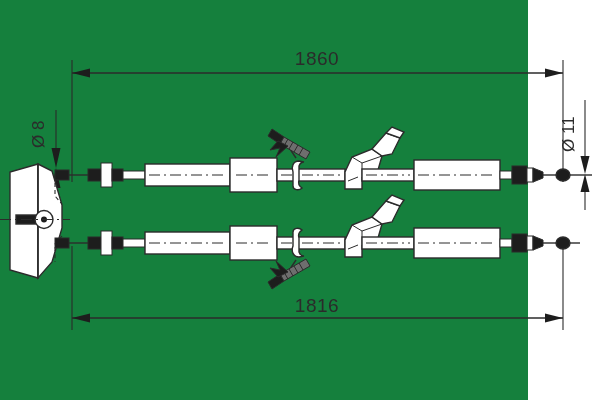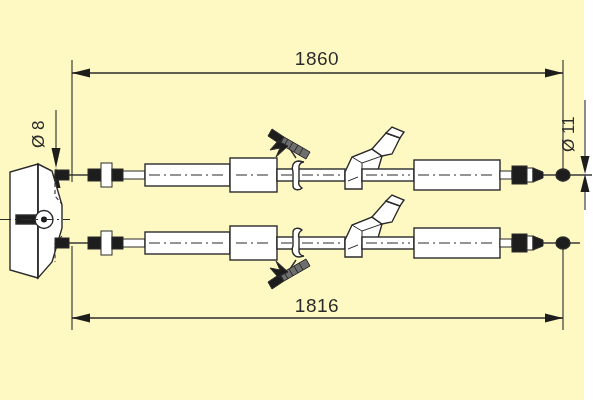--- a/index.html
+++ b/index.html
@@ -1,17 +1,17 @@
 <!DOCTYPE html>
 <html><head>
 <meta charset="utf-8">
 <style>
   html,body{margin:0;padding:0;background:#ffffff;}
   body{width:600px;height:400px;overflow:hidden;font-family:"Liberation Sans",sans-serif;}
-  #stage{position:relative;width:584px;height:400px;background:#fef9c3;}
+  #stage{position:relative;width:528px;height:400px;background:#15803d;}
   svg#drawing{position:absolute;left:0;top:0;width:600px;height:400px;display:block;}
   .dimtext{font-family:"Liberation Sans",sans-serif;font-size:19px;fill:#2b2b2b;letter-spacing:0.5px;}
   .dimtext-small{font-family:"Liberation Sans",sans-serif;font-size:17px;fill:#2b2b2b;}
   .ln{stroke:#2b2b2b;fill:none;}
   .thin{stroke-width:1;}
   .med{stroke-width:1.4;}
   .fillwhite{fill:#ffffff;}
   .filldark{fill:#1d1d1d;}
   .fillmid{fill:#6e6e6e;}
   .center{stroke:#2b2b2b;stroke-width:1;stroke-dasharray:11 4 2 4;fill:none;}

